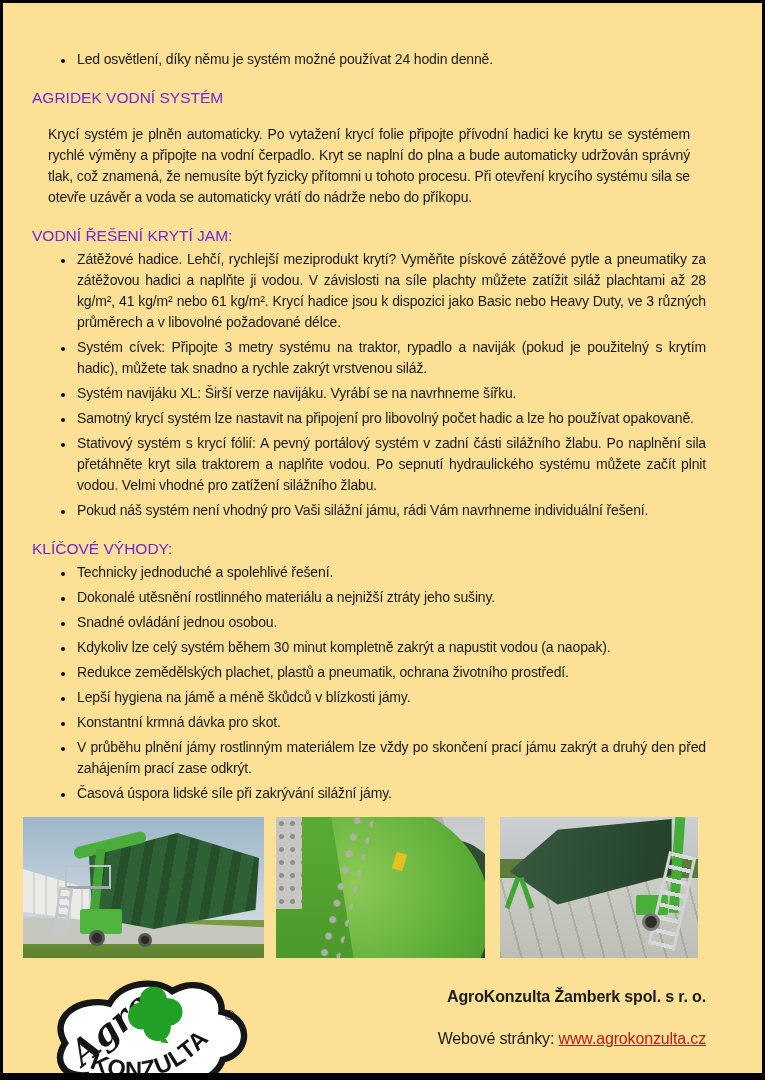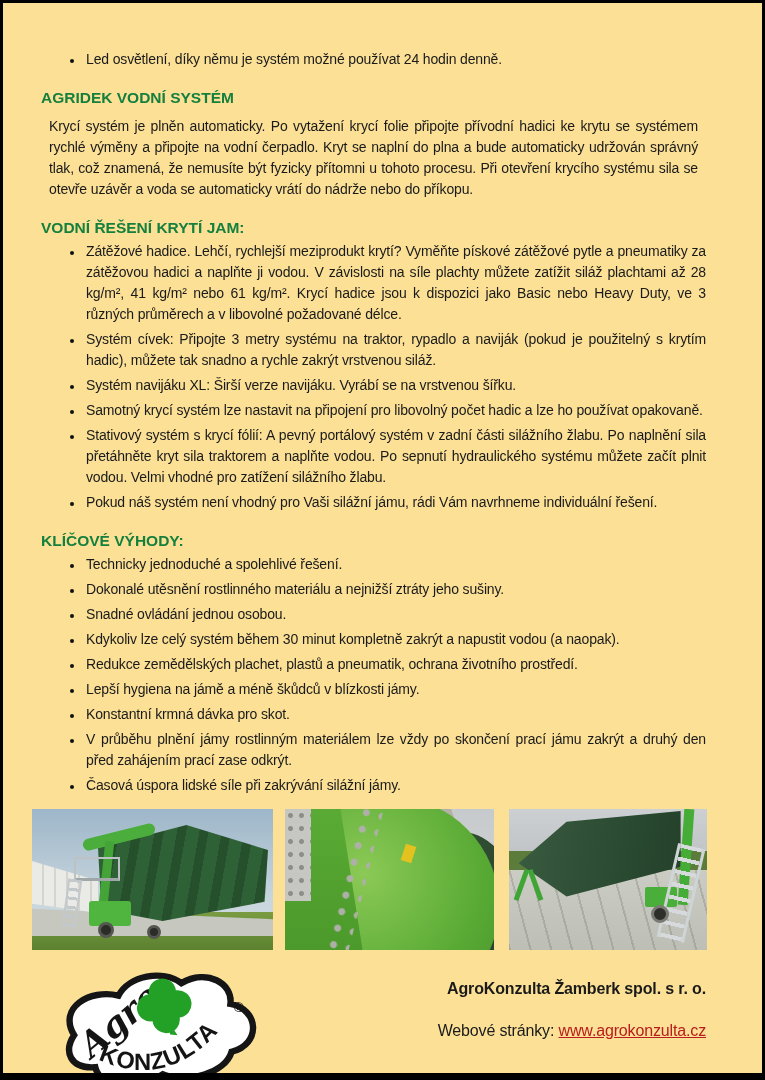--- a/index.html
+++ b/index.html
@@ -5,28 +5,28 @@
   * { box-sizing: border-box; }
   html,body { margin:0; padding:0; }
   .page {
     width:765px; height:1080px;
     background:#FBE096;
     border:3px solid #000;
     border-bottom-width:7px;
     font-family:"Liberation Sans", sans-serif;
     font-size:14px; letter-spacing:-0.15px; line-height:21px;
     color:#1a1a1a;
-    padding:44px 56px 0 38px;
+    padding:44px 56px 0 29px;
     overflow:hidden;
   }
   h2 {
-    font-size:15.5px; line-height:20px; font-weight:bold; color:#15803d;
+    font-size:15.5px; line-height:20px; font-weight:normal; color:#6d28d9;
     margin:18px 0 3px 0; letter-spacing:0;
   }
-  p { margin:8px; text-align:justify; }
+  p { margin:16px; text-align:justify; }
   ul { margin:2px 0 0 0; padding-left:43px; }
   li { text-align:justify; margin:0 0 4px 0; padding-left:2px; }
   li::marker { color:#111; font-size:12px; }
   .photo-row { display:flex; margin:13px 0 0 -9px; }
   .photo { position:relative; overflow:hidden; flex:none; background:#cfd3d5; }
   .p1 { width:241px; height:141px; margin-right:12px; }
   .p2 { width:209px; height:141px; margin-right:15px; }
   .p3 { width:198px; height:141px; }
   .abs { position:absolute; }
   
@@ -80,21 +80,21 @@
     <li>Led osvětlení, díky němu je systém možné používat 24 hodin denně.</li>
   </ul>
 
   <h2>AGRIDEK VODNÍ SYSTÉM</h2>
   <p>Krycí systém je plněn automaticky.  Po vytažení krycí folie připojte přívodní hadici ke krytu se systémem rychlé výměny a připojte na vodní čerpadlo. Kryt se naplní do plna a bude automaticky udržován správný tlak, což znamená, že nemusíte být fyzicky přítomni u tohoto procesu. Při otevření krycího systému sila se otevře uzávěr a voda se automaticky vrátí do nádrže nebo do příkopu.</p>
 
   <h2>VODNÍ ŘEŠENÍ KRYTÍ JAM:</h2>
   <ul>
     <li>Zátěžové hadice. Lehčí, rychlejší meziprodukt krytí? Vyměňte pískové zátěžové pytle a pneumatiky za zátěžovou hadici a naplňte ji vodou. V závislosti na síle plachty můžete zatížit siláž plachtami až 28 kg/m², 41 kg/m² nebo 61 kg/m². Krycí hadice jsou k dispozici jako Basic nebo Heavy Duty, ve 3 různých průměrech a v libovolné požadované délce.</li>
     <li>Systém cívek: Připojte 3 metry systému na traktor, rypadlo a naviják (pokud je použitelný s krytím hadic), můžete tak snadno a rychle zakrýt vrstvenou siláž.</li>
-    <li>Systém navijáku XL: Širší verze navijáku. Vyrábí se na vrstvenou šířku.</li>
+    <li>Systém navijáku XL: Širší verze navijáku. Vyrábí se na navrhneme šířku.</li>
     <li>Samotný krycí systém lze nastavit na připojení pro libovolný počet hadic a lze ho používat opakovaně.</li>
     <li>Stativový systém s krycí fólií: A pevný portálový systém v zadní části silážního žlabu. Po naplnění sila přetáhněte kryt sila traktorem a naplňte vodou. Po sepnutí hydraulického systému můžete začít plnit vodou. Velmi vhodné pro zatížení silážního žlabu.</li>
     <li>Pokud náš systém není vhodný pro Vaši silážní jámu, rádi Vám navrhneme individuální řešení.</li>
   </ul>
 
   <h2>KLÍČOVÉ VÝHODY:</h2>
   <ul>
     <li>Technicky jednoduché a spolehlivé řešení.</li>
     <li>Dokonalé utěsnění rostlinného materiálu a nejnižší ztráty jeho sušiny.</li>
     <li>Snadné ovládání jednou osobou.</li>

